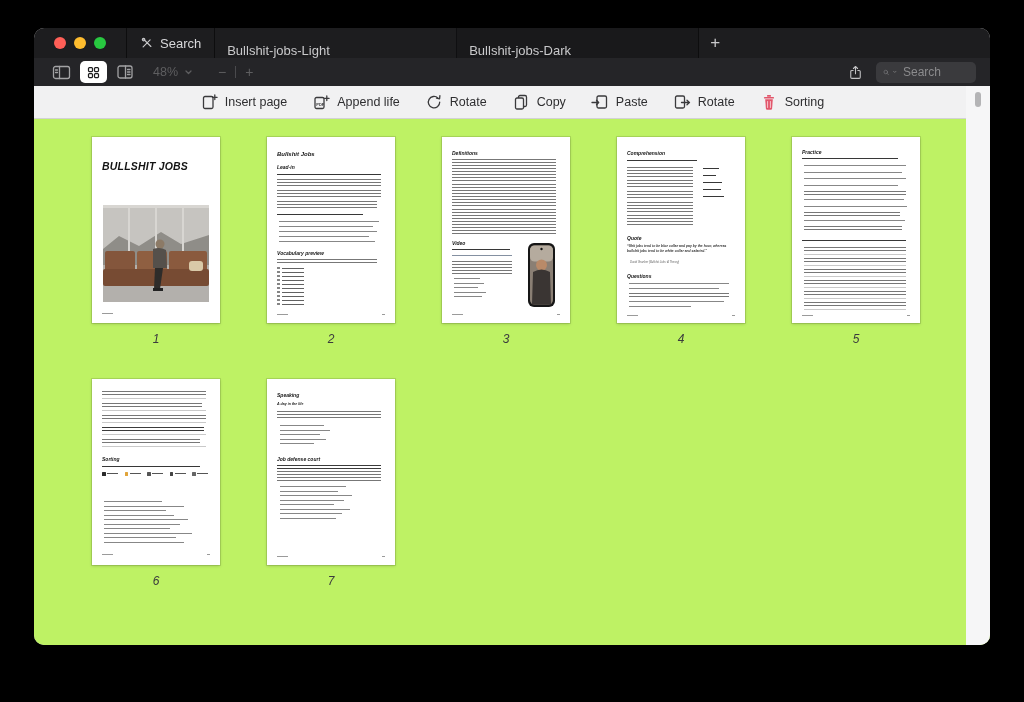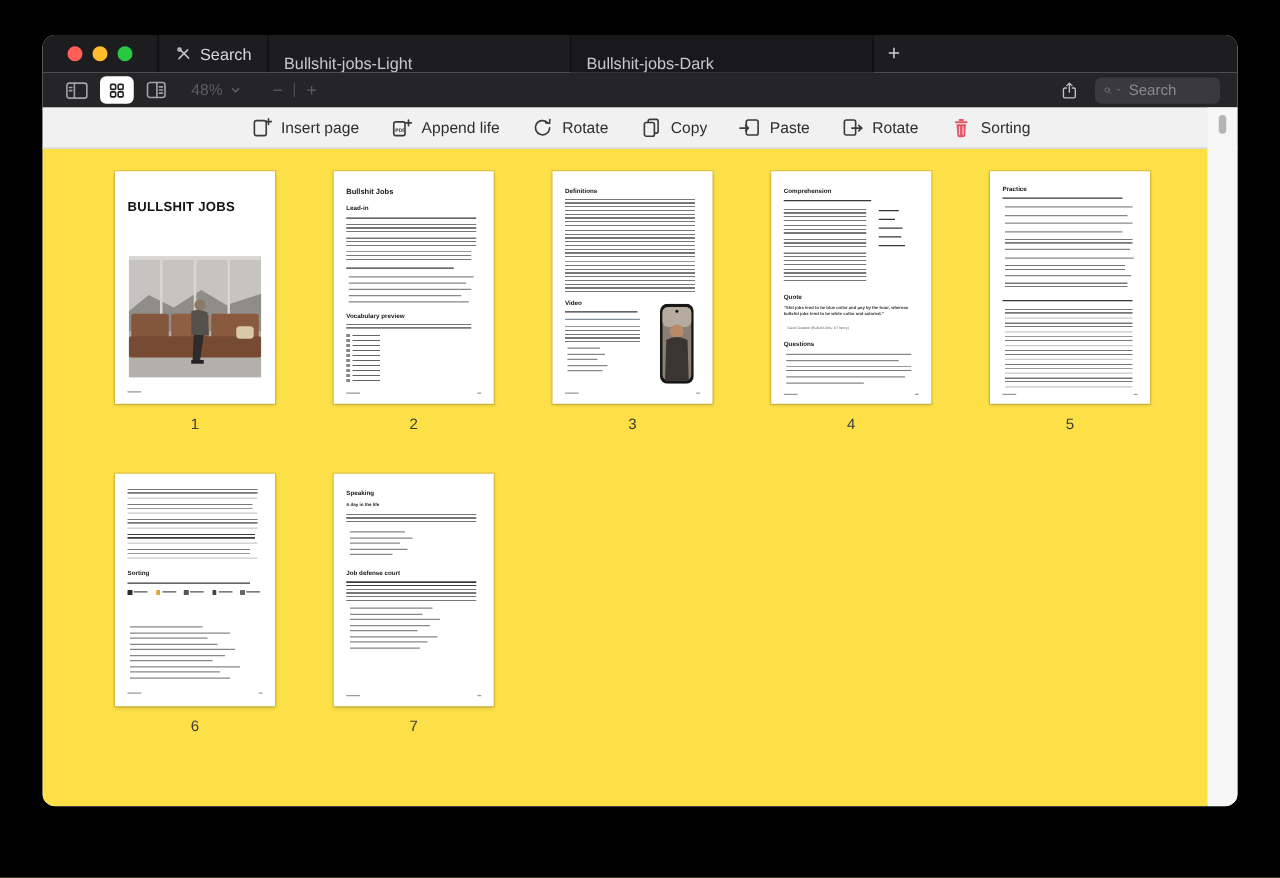--- a/index.html
+++ b/index.html
@@ -42,21 +42,21 @@
     display:flex;align-items:center;justify-content:center;gap:13px;z-index:2;}
   .abtn{display:flex;align-items:center;gap:7px;font-size:12.5px;color:#2e2e30;padding:3px 6px;border-radius:5px;}
   .abtn svg{stroke:#3a3a3c;fill:none;stroke-width:1.3;stroke-linecap:round;stroke-linejoin:round;}
   .abtn svg text{stroke:none;fill:#3a3a3c;font-weight:bold;font-family:"Liberation Sans",sans-serif;}
 
   
   .scrolltrack{position:absolute;top:58px;right:0;bottom:0;width:24px;background:#f6f6f7;z-index:5;}
   .sthumb{position:absolute;top:6px;left:9px;width:6px;height:15px;border-radius:3px;background:#b4b4b6;}
 
   
-  .content{position:absolute;left:0;top:90px;right:0;bottom:0;background:#fde047;}
+  .content{position:absolute;left:0;top:90px;right:0;bottom:0;background:#bef264;font-style:italic;}
   .tw{position:absolute;width:128px;text-align:center;}
   .page{width:128px;height:186px;background:#fff;position:relative;text-align:left;overflow:hidden;
     box-shadow:0 0 0 1px rgba(0,0,0,.1),0 1px 3px rgba(0,0,0,.18);}
   .pnum{margin-top:9px;font-size:12px;color:#3b3b3d;}
 
   
   .ab{position:absolute;}
   .mini-h1{font-weight:800;font-size:10.5px;color:#141414;line-height:1.05;letter-spacing:.2px;}
   .h6{font-weight:800;font-size:6px;color:#161616;line-height:1;}
   .h5{font-weight:800;font-size:5px;color:#161616;line-height:1;}

